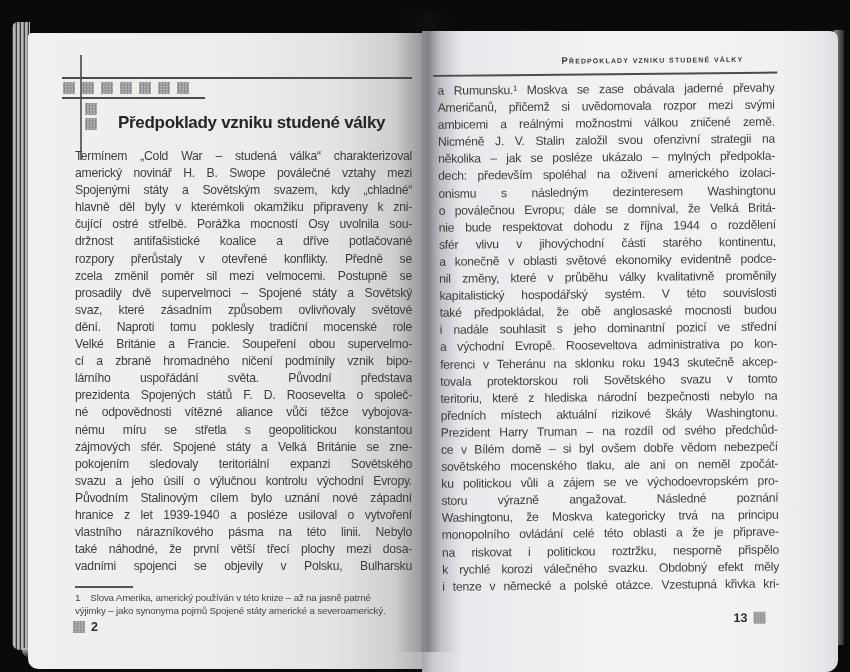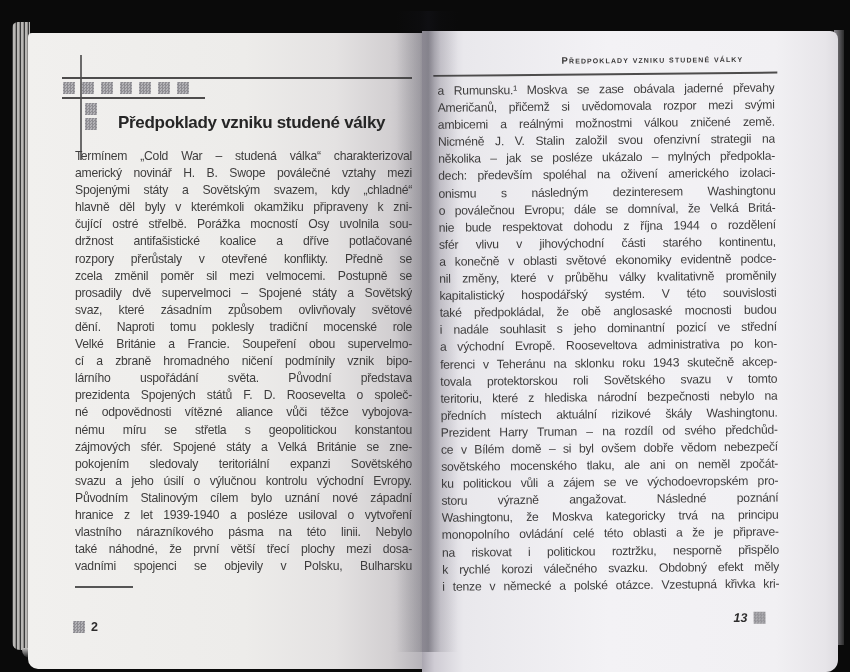--- a/index.html
+++ b/index.html
@@ -67,21 +67,21 @@
   }
   .left-body { left:47px; top:115px; width:337px; }
   .right-body { left:18px; top:50px; width:337px; }
   .fn-rule { position:absolute; left:47px; top:553px; width:58px; height:1.5px; background:#555; }
   .footnote { position:absolute; left:47px; top:558px; width:342px; }
   .footnote .fn-line {
     font-size:9.8px; letter-spacing:-.2px; line-height:13px; color:#474645;
   }
   .pageno-row { position:absolute; display:flex; align-items:center; gap:6px; }
   .pageno-left { left:45px; top:587px; }
-  .pageno-right { left:309px; top:581px;font-style:italic; }
+  .pageno-right { left:309px; top:581px; }
   .pageno { font-size:12.5px; font-weight:bold; color:#2e2d2d; letter-spacing:0; }
   
   .tilt { position:absolute; inset:0; transform:rotate(-0.55deg); }
   .running-header {
     position:absolute; left:14px; top:23px; width:340px; padding-right:30px;
     text-align:right; font-variant:small-caps; font-weight:bold;
     font-size:9.5px; letter-spacing:1.1px; color:#3a3939;
   }
   .header-rule { position:absolute; left:14px; top:42px; width:344px; height:1.5px; background:#4d4c4c; }
 </style>
@@ -132,20 +132,24 @@
       <div class="line">pokojením sledovaly teritoriální expanzi Sovětského</div>
       <div class="line">svazu a jeho úsilí o výlučnou kontrolu východní Evropy.</div>
       <div class="line">Původním Stalinovým cílem bylo uznání nové západní</div>
       <div class="line">hranice z let 1939-1940 a posléze usiloval o vytvoření</div>
       <div class="line">vlastního nárazníkového pásma na této linii. Nebylo</div>
       <div class="line">také náhodné, že první větší třecí plochy mezi dosa-</div>
       <div class="line">vadními spojenci se objevily v Polsku, Bulharsku</div>
     </div>
 
   <div class="fn-rule"></div>
+  <div class="footnote">
+      <div class="fn-line">1&nbsp;&nbsp;&nbsp;&nbsp;Slova Amerika, americký používán v této knize – až na jasně patrné</div>
+      <div class="fn-line">výjimky – jako synonyma pojmů Spojené státy americké a severoamerický.</div>
+    </div>
 
   <div class="pageno-row pageno-left">
     <span class="sq"></span>
     <span class="pageno">2</span>
   </div>
 </div>
 
 <div class="page page-right">
   <div class="tilt">
     <div class="running-header">Předpoklady vzniku studené války</div>

